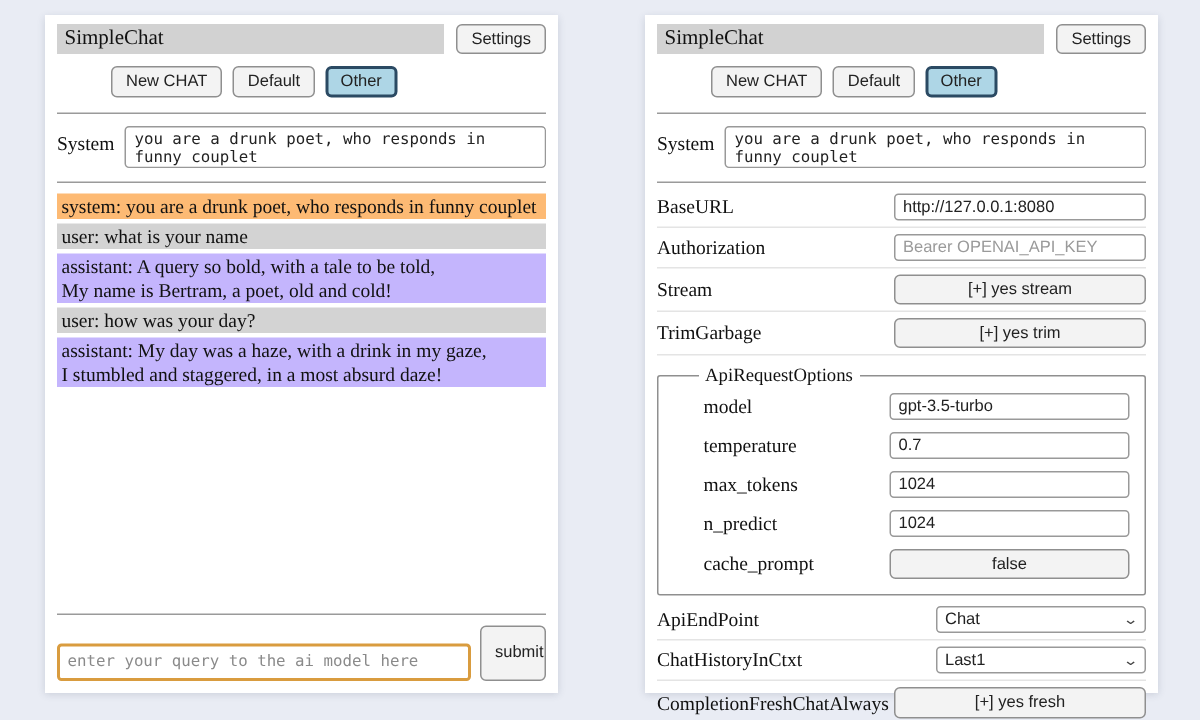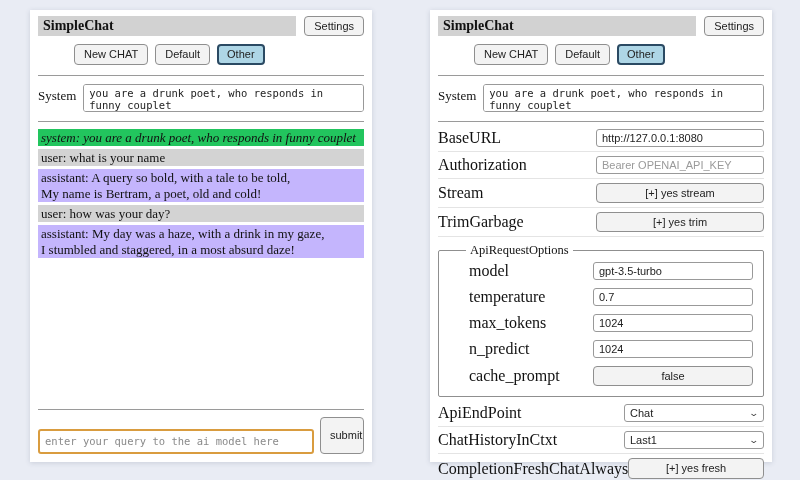--- a/index.html
+++ b/index.html
@@ -18,21 +18,21 @@
     padding:6px 8px 8px;
     display:flex; flex-direction:column;
   }
   #left-panel { left:30px; }
   #right-panel { left:430px; }
 
   
   .header { display:flex; align-items:center; gap:8px; margin-bottom:7px; }
   .titlebar {
     flex:1; background:#d2d2d2; color:#111;
-    font-weight:bold; font-size:14px; padding:2px 5px; line-height:1.1;
+    font-weight:normal; font-size:14px; padding:2px 5px; line-height:1.1;
   }
   .btn {
     font-family:"Liberation Sans", sans-serif;
     font-size:11px; color:#222;
     background:#f3f3f3; border:1px solid #8f8f8f; border-radius:4px;
     padding:2px 9px; line-height:1.3; cursor:pointer; white-space:nowrap;
   }
   .toolbar { display:flex; gap:7px; margin:1px 0 7px;padding-left:36px; }
   .chat-btn.selected { background:#aed6e6; border:2px solid #2b4a63; padding:1px 8px; }
 
@@ -47,21 +47,21 @@
     border:1px solid #999; border-radius:3px; padding:2px 5px;
     background:#fff; outline:none;
   }
 
   
   .messages { margin-top:4px; }
   .msg {
     font-size:13px; line-height:1.18; color:#111;
     padding:1px 3px; margin-bottom:3px; white-space:pre-line;
   }
-  .msg.system { background:#22c55e;font-style:italic; }
+  .msg.system { background:#fdba74; }
   .msg.user { background:#d3d3d3; }
   .msg.assistant { background:#c4b5fd; }
 
   .spacer { flex:1; }
 
   
   .query-row { display:flex; gap:6px; align-items:stretch; margin-top:4px; }
   textarea.query-ta {
     flex:1; height:25px; resize:none;
     font-family:"DejaVu Sans Mono", monospace; font-size:10.5px; color:#222;
@@ -70,21 +70,21 @@
   }
   textarea.query-ta.focused { border:2px solid #d99c3f; }
   textarea.query-ta::placeholder { color:#8a8a8a; }
   .submit-btn { width:44px; font-size:11px; }
 
   
   .setting-row {
     display:flex; align-items:center;
     padding:4px 0; border-bottom:1px solid #e4e4e4;
   }
-  .setting-label { font-size:16px; color:#111; }
+  .setting-label { font-size:13px; color:#111; }
   .ctl { margin-left:auto; }
   input.text-input {
     width:168px; font-family:"Liberation Sans", sans-serif; font-size:11px;
     color:#222; border:1px solid #999; border-radius:3px; padding:2px 5px;
     background:#fff; outline:none;
   }
   input.text-input::placeholder { color:#9a9a9a; }
   .toggle-btn { width:168px; padding:2px 0; text-align:center; }
   .select {
     width:140px; background:#fff; border:1px solid #999; border-radius:3px;

